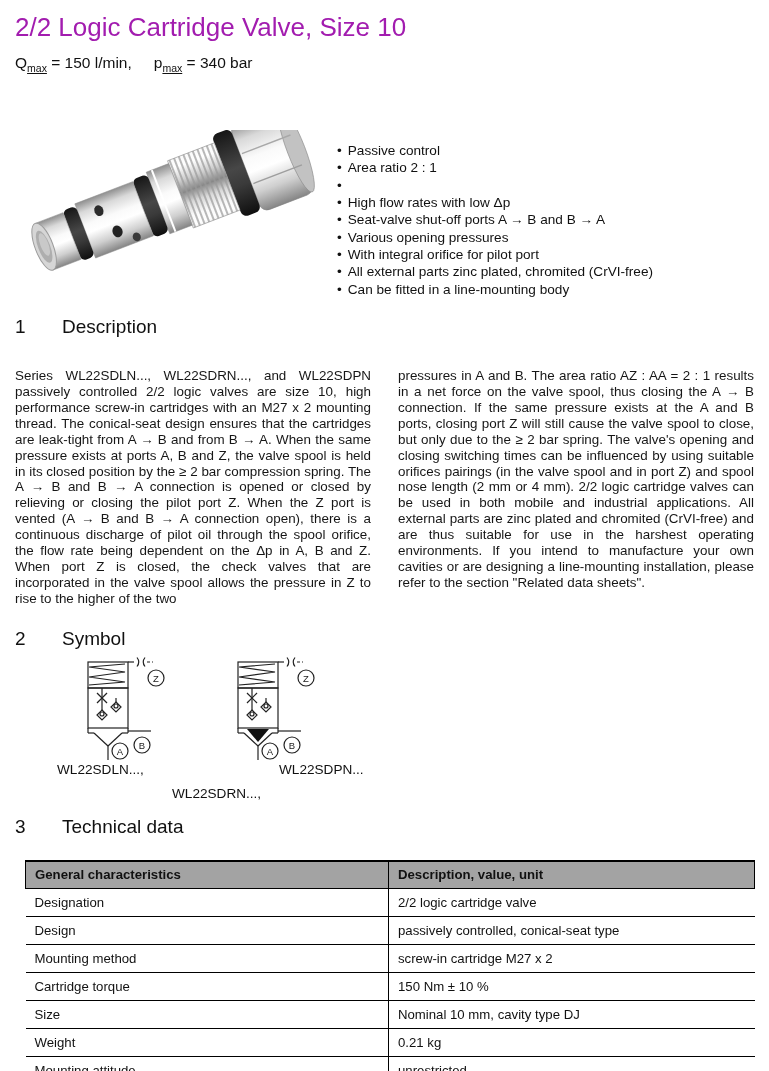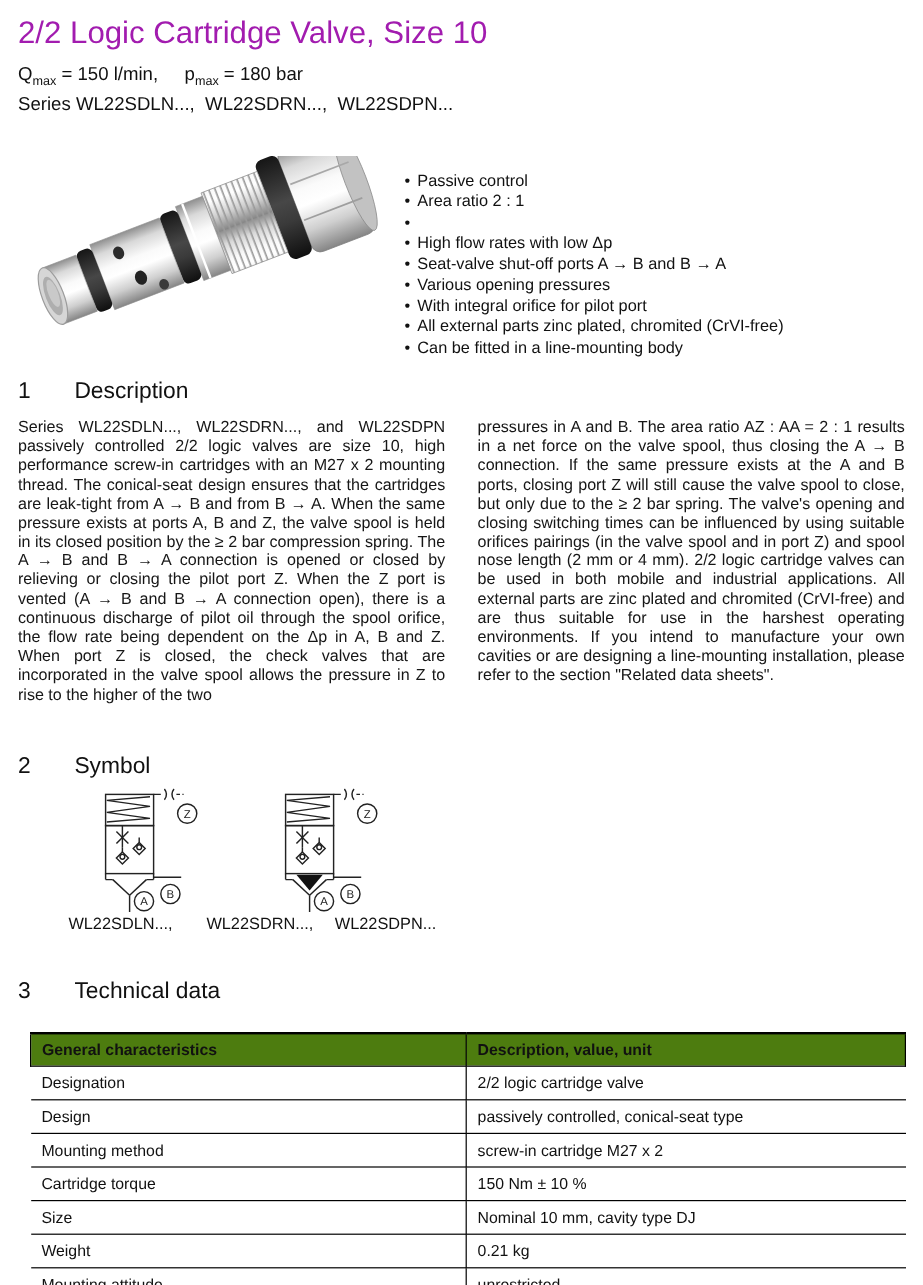--- a/index.html
+++ b/index.html
@@ -4,58 +4,57 @@
 <style>
   * { margin:0; padding:0; box-sizing:border-box; }
   html,body { background:#ffffff; }
   body {
     width:769px; height:1071px; position:relative; overflow:hidden;
     font-family:"Liberation Sans","DejaVu Sans",sans-serif; color:#111;
   }
   .abs { position:absolute; }
   .title { left:15px; top:12px; font-size:26px; font-weight:400; letter-spacing:0; color:#a21caf; }
   .subblock { left:15px; top:53px; font-size:15.5px; line-height:19px; }
-  .subblock sub { font-size:10.5px; }
+  .subblock sub { font-size:10.5px;text-decoration:underline; }
   .pgap { margin-left:22px; }
   .photo { left:8px; top:130px; }
   .features { left:337px; top:142px; width:425px; list-style:none; }
   .features li { display:flex; font-size:13.6px; line-height:17.35px; }
   .features .bullet { margin-right:6px; }
   .sec-head { font-size:19px; font-weight:400; display:flex; color:#111; }
   .sec-num { width:47px; flex:0 0 47px; }
   #sec1 { left:15px; top:316px; }
   #sec2 { left:15px; top:628px; }
   #sec3 { left:15px; top:816px; }
-  .cols { left:15px; top:348px; display:flex; gap:27px; }
+  .cols { left:15px; top:368px; display:flex; gap:27px; }
   .col { width:356px; font-size:13.4px; line-height:15.92px; text-align:justify; color:#161616; }
   #sym1 { left:76px; top:656px; }
   #sym2 { left:226px; top:656px; }
   .symlabels { left:0; top:762px; width:769px; height:20px;text-align:center; }
   .symlabels span { position:absolute; font-size:13.6px; }
-  #symlab1 { left:57px; } #symlab2 { left:172px; } #symlab3 { left:279px; }
+  #symlab1 { left:57px; } #symlab2 { left:172px;margin-top:24px; } #symlab3 { left:279px; }
   .datatable { left:25px; top:860px; }
   table { border-collapse:collapse; width:730px; font-size:13.2px; table-layout:fixed; }
   col.c1 { width:363px; }
-  th { background:#4d7c0f; border:1px solid #000; border-top:2px solid #000;
+  th { background:#a3a3a3; border:1px solid #000; border-top:2px solid #000;
        font-weight:bold; text-align:left; padding:5px 9px; height:27px; }
   td { border-bottom:1px solid #000; padding:5px 9px; height:28px; text-align:left; vertical-align:middle; }
   td:first-child { border-right:1px solid #000; }
   .sym-stroke { stroke:#222; stroke-width:1.2; fill:none; }
   .sym-text { font-size:9.5px; fill:#222; font-family:"Liberation Sans",sans-serif; }
 </style>
 </head>
 <body>
 
 <h1 class="abs title">2/2 Logic Cartridge Valve, Size 10</h1>
 
 <div class="abs subblock">
   <div>
-    <span>Q</span><sub>max</sub><span> = 150 l/min,</span><span class="pgap">p</span><sub>max</sub><span> = 180 bar</span>
+    <span>Q</span><sub>max</sub><span> = 150 l/min,</span><span class="pgap">p</span><sub>max</sub><span> = 340 bar</span>
   </div>
-  <div>Series WL22SDLN...,&nbsp; WL22SDRN...,&nbsp; WL22SDPN...</div>
 </div>
 
 <svg class="abs photo" width="322" height="178" viewBox="0 0 322 178">
   <defs>
     <linearGradient id="metal" x1="0" y1="0" x2="0" y2="1">
       <stop offset="0" stop-color="#8f8f8f"></stop>
         <stop offset="0.18" stop-color="#d9d9d9"></stop>
       <stop offset="0.40" stop-color="#fafafa"></stop>
         <stop offset="0.55" stop-color="#ffffff"></stop>
       <stop offset="0.78" stop-color="#cfcfcf"></stop>

